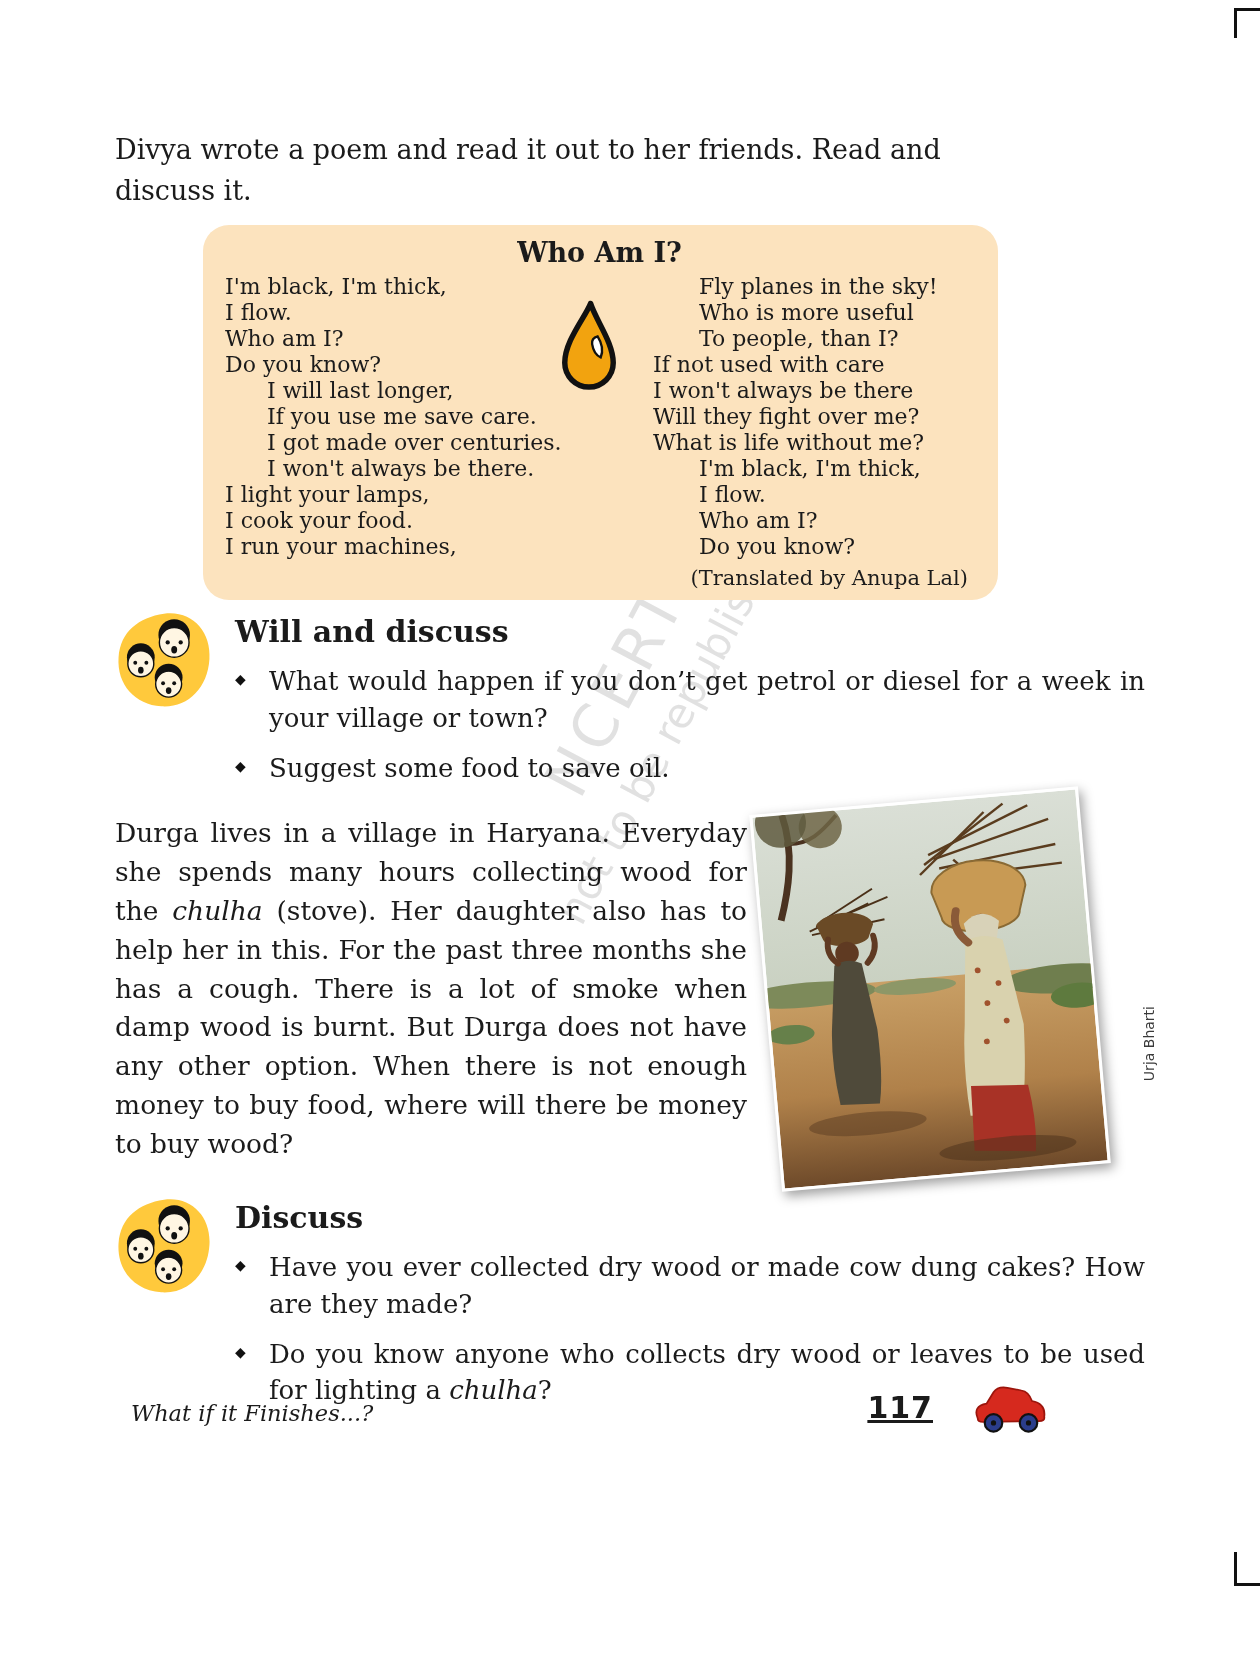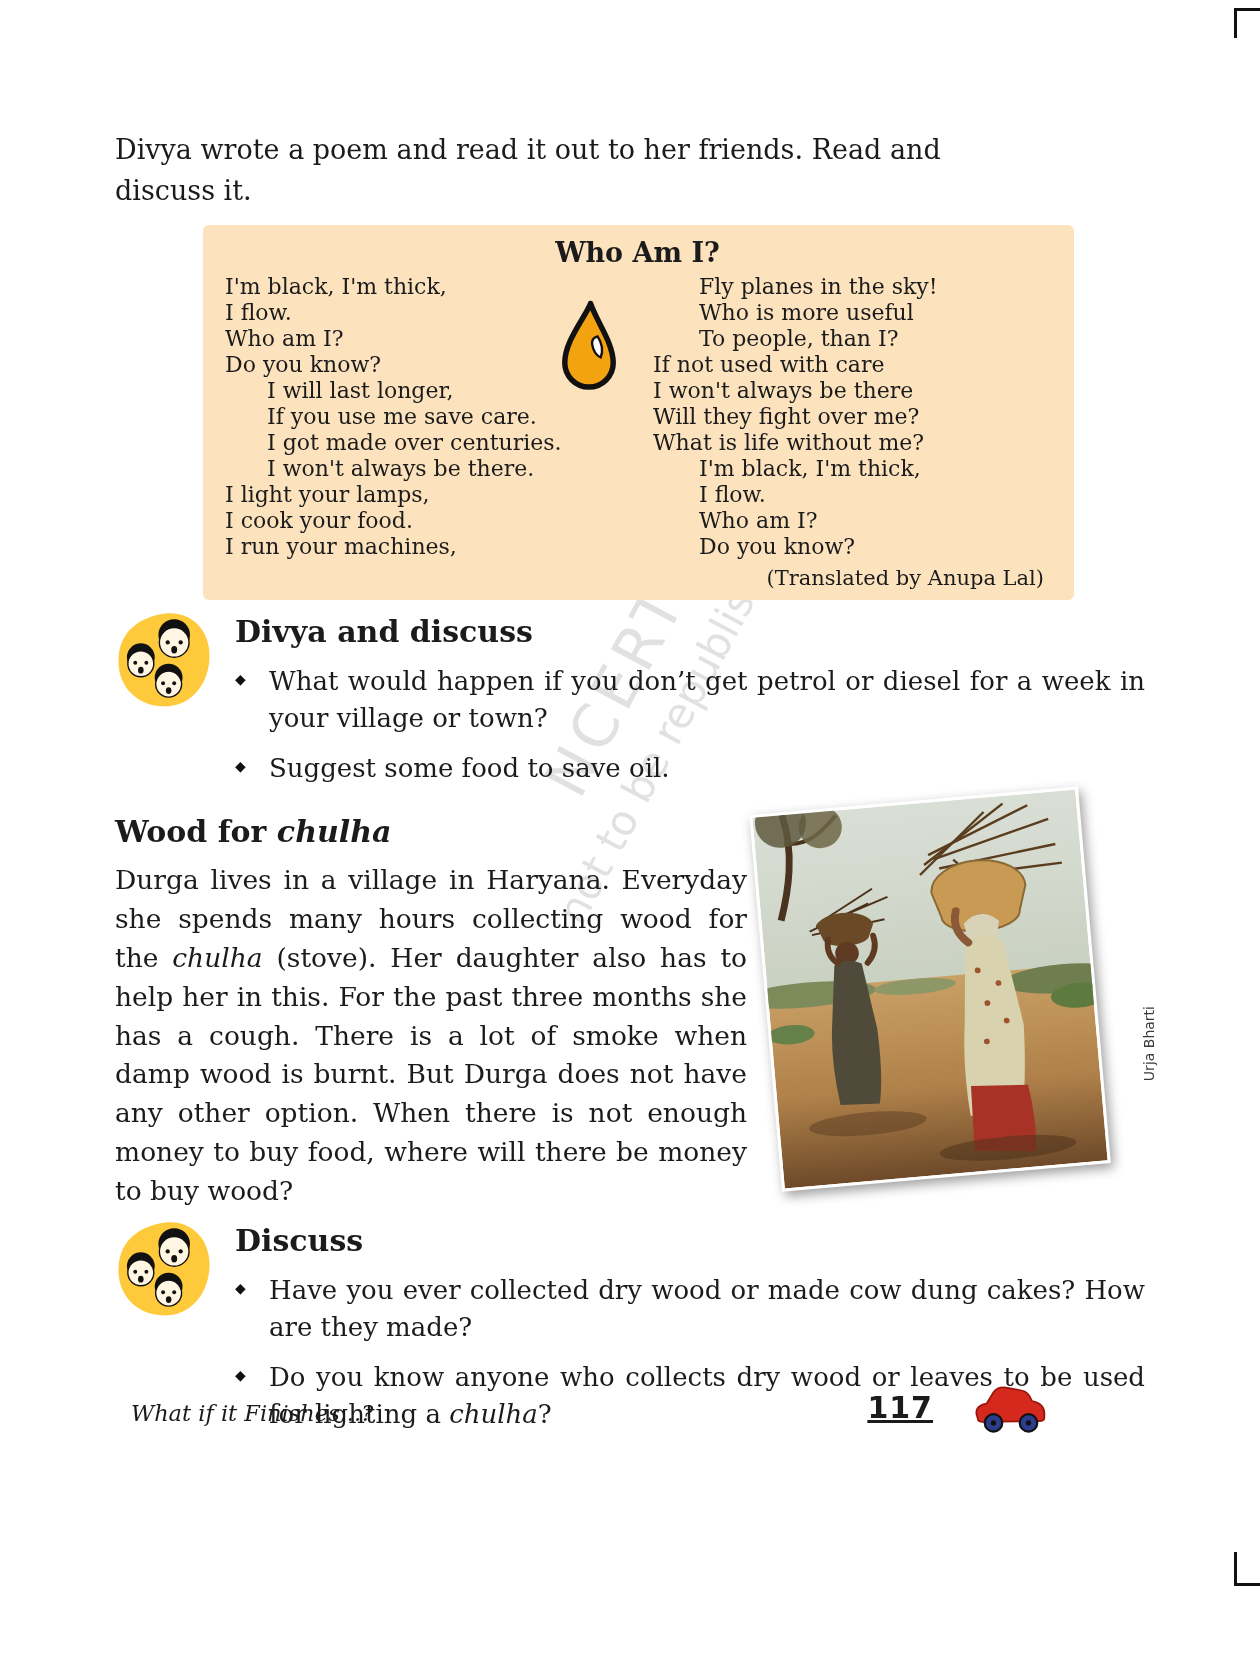--- a/index.html
+++ b/index.html
@@ -35,23 +35,23 @@
   .crop-mark.tr { top: 8px;  height: 30px; border-top: 3px solid #111; border-left: 3px solid #111; }
   .crop-mark.br { top: 1552px; height: 34px; border-bottom: 3px solid #111; border-left: 3px solid #111; }
 
   .content { position: relative; z-index: 1; padding: 130px 115px 0 115px; }
 
   .intro { font-size: 27px; line-height: 1.5; width: 900px; margin-bottom: 14px; }
 
   
   .poem-box {
     margin-left: 88px;
-    width: 871px;
+    width: 795px;
     background: #FCE3BE;
-    border-radius: 6px;
+    border-radius: 26px;
     padding: 12px 24px 10px 22px;
   }
   .poem-title { text-align: center; font-weight: bold; font-size: 27px; margin-bottom: 6px; }
   .poem-cols { display: flex; }
   .col-left { width: 300px; flex: none; }
   .drop-col { width: 128px; flex: none; padding-top: 22px; text-align: center; }
   .drop-col svg { width: 86px; height: 104px; }
   .col-right { flex: 1; }
   .poem-line { font-size: 22px; line-height: 26px; white-space: nowrap; }
   .col-left .ind { padding-left: 42px; }
@@ -188,21 +188,21 @@
           <circle cx="36" cy="58" r="2.1" fill="#111111"></circle>
           <ellipse cx="30" cy="66" rx="3" ry="3.6" fill="#111111"></ellipse>
           <circle cx="60" cy="74" r="15" fill="#111111"></circle>
           <circle cx="60" cy="81" r="14" fill="#FFF6E3" stroke="#111111" stroke-width="1.5"></circle>
           <circle cx="54" cy="80" r="2.1" fill="#111111"></circle>
           <circle cx="66" cy="80" r="2.1" fill="#111111"></circle>
           <ellipse cx="60" cy="88" rx="3" ry="3.6" fill="#111111"></ellipse>
         </svg>
       </div>
       <div class="activity-body">
-        <div class="activity-heading">Divya and discuss</div>
+        <div class="activity-heading">Will and discuss</div>
         <div class="bullet">
           <span class="bullet-marker">◆</span>
           <p class="bullet-text">What would happen if you don’t get petrol or diesel for a week in your village or town?</p>
         </div>
         <div class="bullet">
           <span class="bullet-marker">◆</span>
           <p class="bullet-text">Suggest some food to save oil.</p>
         </div>
       </div>
     </div>
@@ -266,23 +266,20 @@
             <path d="M104,162 q12,-12 8,-28" stroke="#5f3a22" stroke-width="6" fill="none" stroke-linecap="round"></path>
             <ellipse cx="90" cy="330" rx="60" ry="12" fill="#5a3c22" opacity="0.5"></ellipse>
             <ellipse cx="230" cy="368" rx="70" ry="12" fill="#4a2f1a" opacity="0.5"></ellipse>
             <ellipse cx="315" cy="215" rx="28" ry="13" fill="#5e7a3e"></ellipse>
             <ellipse cx="20" cy="230" rx="24" ry="10" fill="#66804a"></ellipse>
           </svg>
         </div>
         <div class="photo-credit">Urja Bharti</div>
       </div>
 
-      <div class="wood-heading">
-        <span>Wood for </span><span class="it">chulha</span>
-      </div>
       <p class="wood-para">
         <span>Durga lives in a village in Haryana. Everyday she spends many hours collecting wood for the </span><span class="it">chulha</span><span> (stove). Her daughter also has to help her in this. For the past three months she has a cough. There is a lot of smoke when damp wood is burnt. But Durga does not have any other option. When there is not enough money to buy food, where will there be money to buy wood?</span>
       </p>
     </div>
 
     <div class="activity discuss-activity">
       <div class="activity-icon">
         <svg viewBox="0 0 110 110" aria-hidden="true">
           <path d="M55,5 C85,1 106,24 104,54 C102,86 80,107 52,105 C24,103 4,82 6,52 C8,24 28,9 55,5 Z" fill="#FFC93C"></path>
           <circle cx="66" cy="28" r="17" fill="#111111"></circle>

